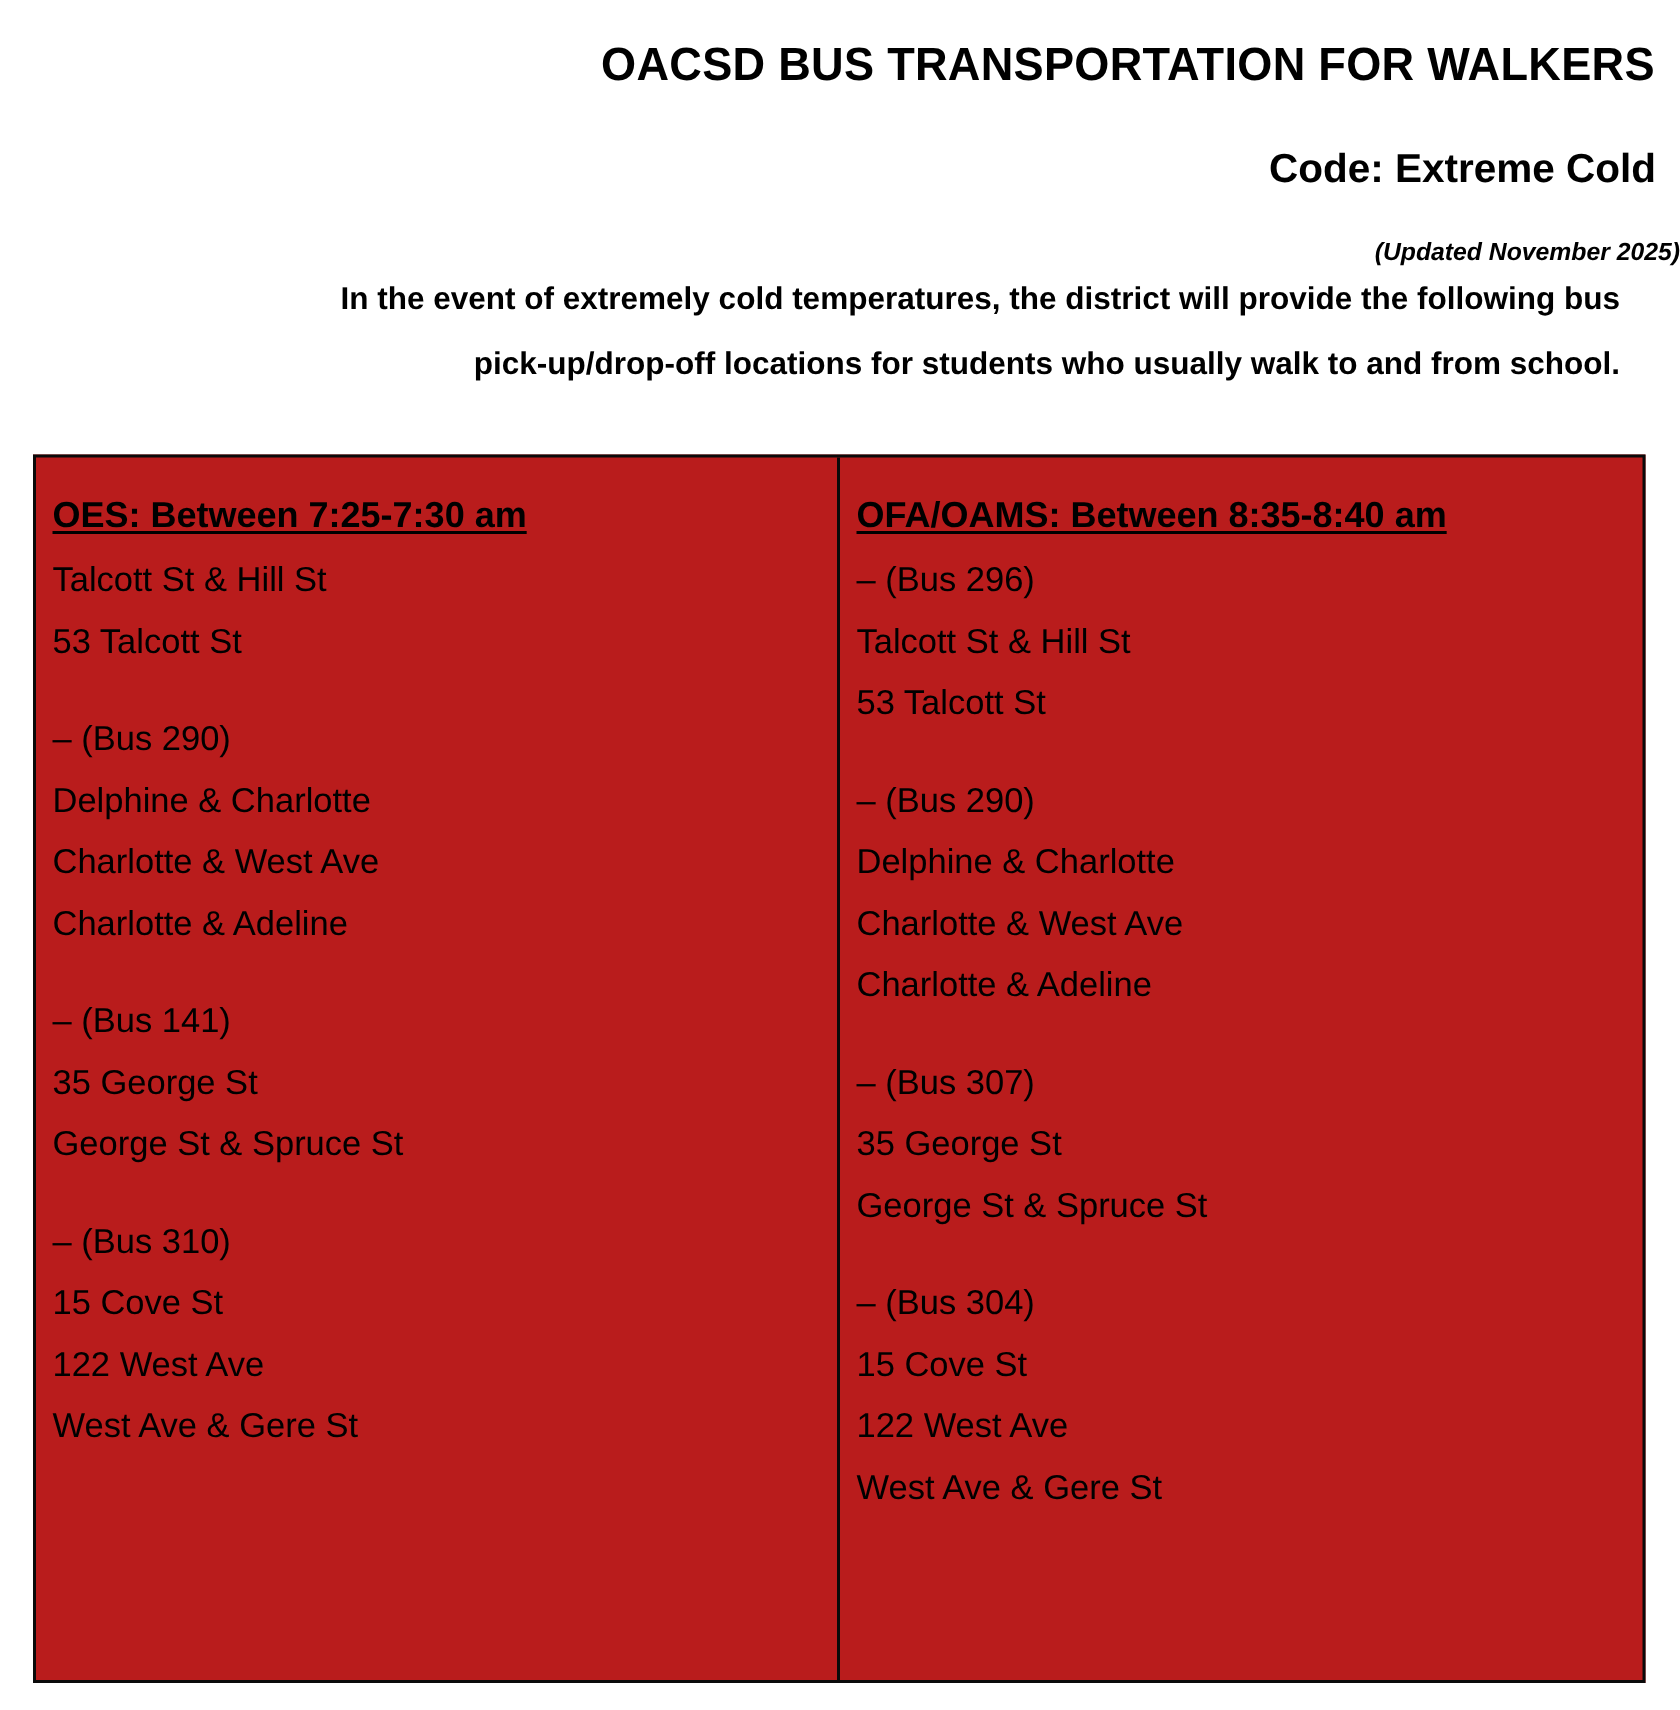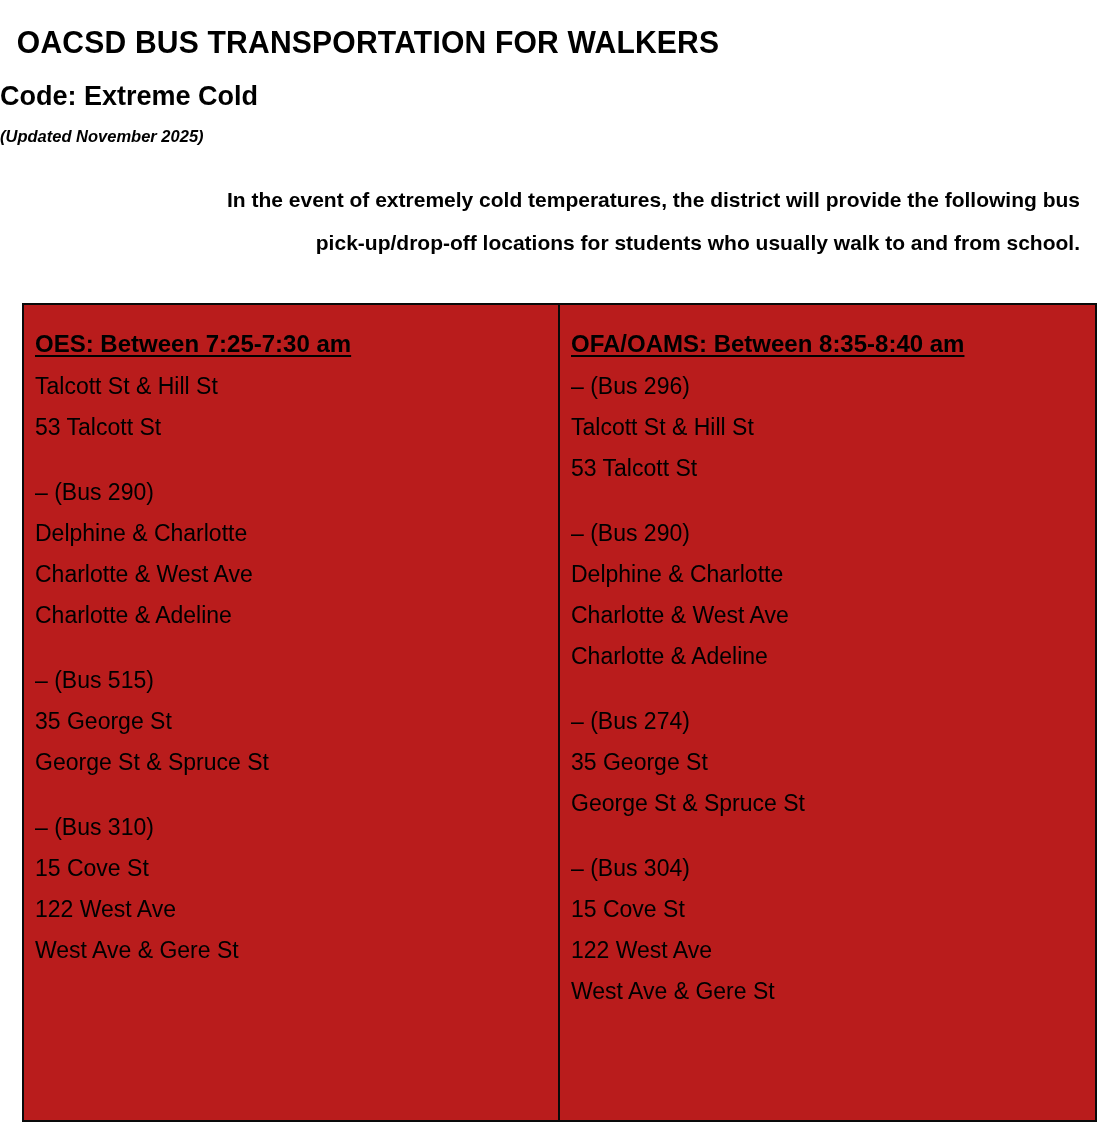--- a/index.html
+++ b/index.html
@@ -23,33 +23,33 @@
     width: 1120px;
     height: 1140px;
   }
 
   
   .heading {
     position: absolute;
     left: 0;
     top: 0;
     width: 1120px;
-    text-align: left;
+    text-align: right;
   }
   .title-main {
     margin: 0;
     padding-top: 26px;
     font-size: 31px;
     font-weight: 700;
     letter-spacing: 0.2px;
     line-height: 1.12;
     transform: scaleX(0.97);
   }
   .title-sub {
-    margin: 0;
+    margin: 16px;
     padding-top: 20px;
     font-size: 27px;
     font-weight: 700;
     line-height: 1.12;
   }
   .title-updated {
     margin: 0;
     padding-top: 16px;
     font-size: 16.5px;
     font-weight: 700;
@@ -144,21 +144,21 @@
             <div class="line">Talcott St &amp; Hill St</div>
             <div class="line">53 Talcott St</div>
           </div>
           <div class="bus-block">
             <div class="line">– (Bus 290)</div>
             <div class="line">Delphine &amp; Charlotte</div>
             <div class="line">Charlotte &amp; West Ave</div>
             <div class="line">Charlotte &amp; Adeline</div>
           </div>
           <div class="bus-block">
-            <div class="line">– (Bus 515)</div>
+            <div class="line">– (Bus 141)</div>
             <div class="line">35 George St</div>
             <div class="line">George St &amp; Spruce St</div>
           </div>
           <div class="bus-block">
             <div class="line">– (Bus 310)</div>
             <div class="line">15 Cove St</div>
             <div class="line">122 West Ave</div>
             <div class="line">West Ave &amp; Gere St</div>
           </div>
         </div>
@@ -171,21 +171,21 @@
             <div class="line">Talcott St &amp; Hill St</div>
             <div class="line">53 Talcott St</div>
           </div>
           <div class="bus-block">
             <div class="line">– (Bus 290)</div>
             <div class="line">Delphine &amp; Charlotte</div>
             <div class="line">Charlotte &amp; West Ave</div>
             <div class="line">Charlotte &amp; Adeline</div>
           </div>
           <div class="bus-block">
-            <div class="line">– (Bus 274)</div>
+            <div class="line">– (Bus 307)</div>
             <div class="line">35 George St</div>
             <div class="line">George St &amp; Spruce St</div>
           </div>
           <div class="bus-block">
             <div class="line">– (Bus 304)</div>
             <div class="line">15 Cove St</div>
             <div class="line">122 West Ave</div>
             <div class="line">West Ave &amp; Gere St</div>
           </div>
         </div>

